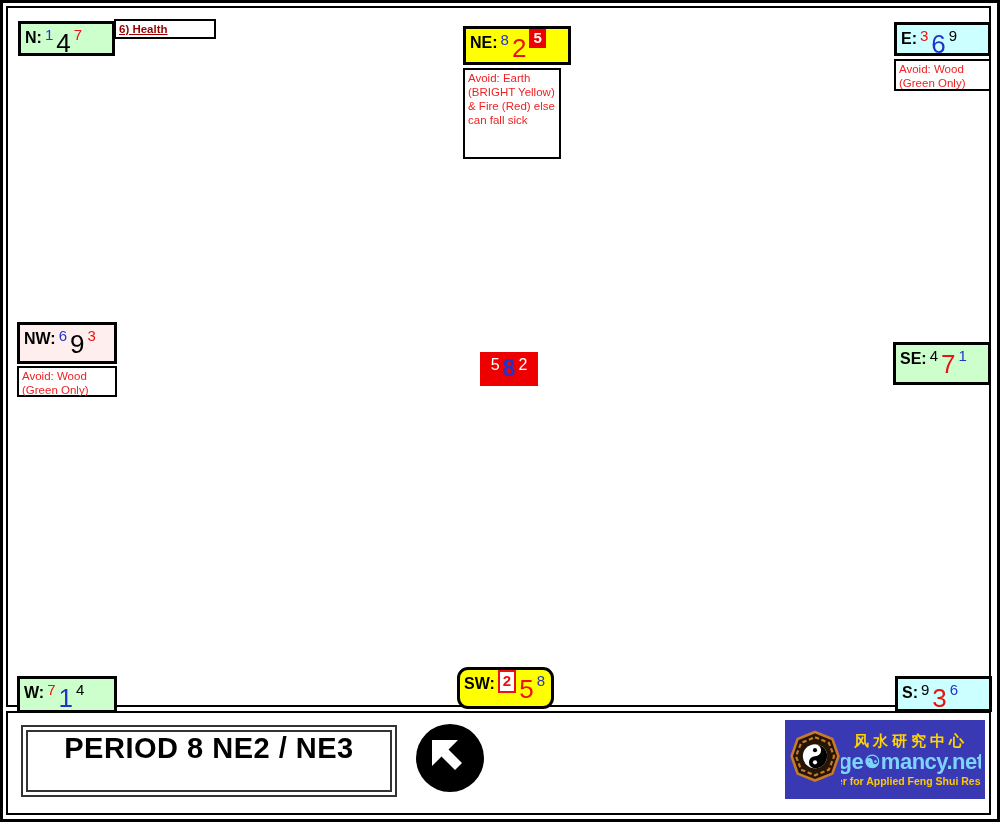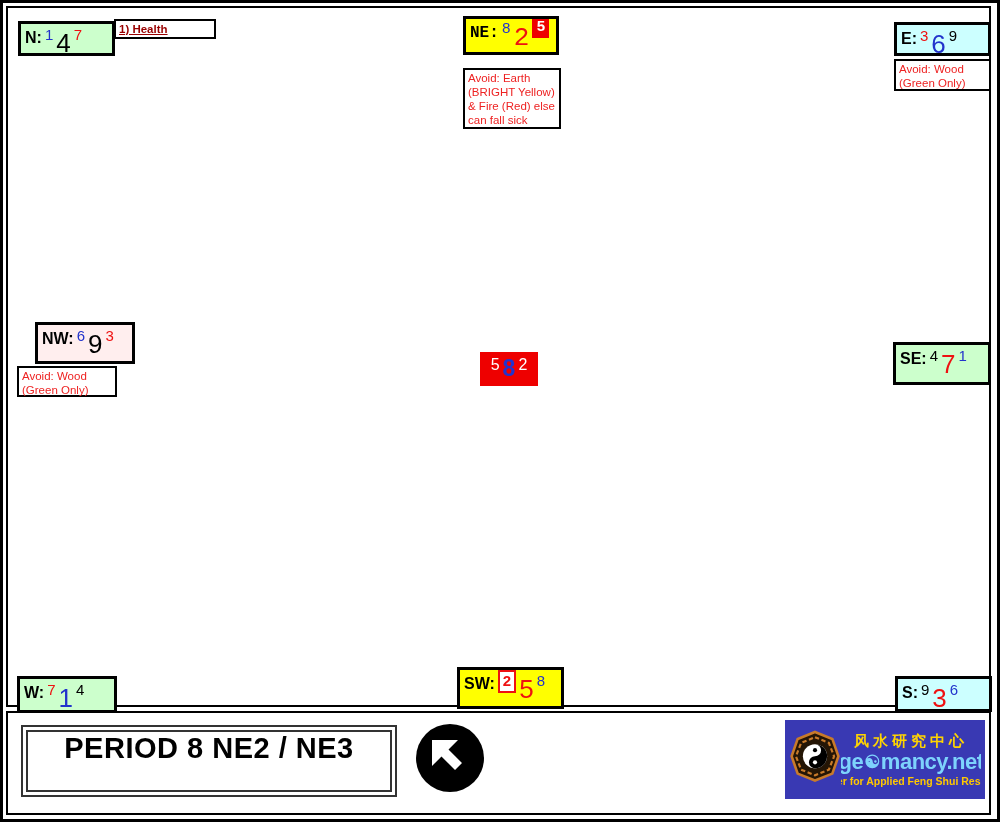--- a/index.html
+++ b/index.html
@@ -29,37 +29,37 @@
   .bg-cyan{background:#ccffff;}
   .bg-pink{background:#ffeeee;}
   .bg-red{background:#ee0000;border:none;}
   [data-color="blue"]{color:#2233cc;}
   [data-color="red"]{color:#ee1111;}
   [data-color="black"]{color:#000;}
   [data-color="white"]{color:#fff;}
   [data-color="white-on-red"]{color:#fff;background:#ee0000;padding:0 4px;font-weight:700;margin-top:-1px;}
   [data-color="red-on-white"]{color:#ee1111;background:#fff;border:2px solid #ee1111;padding:0 3px;font-weight:700;margin-top:-1px;}
   .pos-n{left:10px;top:13px;width:97px;height:35px;}
-  .pos-ne{left:455px;top:8px;width:96px;height:39px;font-family:Liberation Mono, monospace;}
+  .pos-ne{left:455px;top:18px;width:108px;height:39px;}
   .pos-e{left:886px;top:14px;width:97px;height:34px;}
-  .pos-nw{left:9px;top:314px;width:100px;height:42px;margin-left:18px;}
+  .pos-nw{left:9px;top:314px;width:100px;height:42px;}
   .pos-se{left:885px;top:334px;width:98px;height:43px;}
   .pos-w{left:9px;top:668px;width:100px;height:37px;}
-  .pos-sw{left:449px;top:659px;width:107px;height:42px;}
+  .pos-sw{left:449px;top:659px;width:97px;height:42px;border-radius:11px;}
   .pos-s{left:887px;top:668px;width:97px;height:36px;}
   .pos-center{left:472px;top:344px;width:58px;height:34px;justify-content:center;padding-top:2px;}
   .pos-center .sup{color:#fff;font-size:16px;margin-top:1px;}
   .pos-center .main{font-size:23px;margin-top:3px;font-weight:700;}
   
   .note{
     position:absolute;box-sizing:border-box;border:2px solid #000;background:#fff;
     color:#ee2222;font-size:11.5px;line-height:1.22;padding:1px 3px;
   }
   .pos-health{left:106px;top:11px;width:102px;height:20px;color:#990000;font-weight:700;text-decoration:underline;font-size:11.5px;}
-  .pos-ne-avoid{left:455px;top:60px;width:98px;height:61px;}
+  .pos-ne-avoid{left:455px;top:60px;width:98px;height:91px;}
   .pos-e-avoid{left:886px;top:51px;width:97px;height:32px;}
   .pos-nw-avoid{left:9px;top:358px;width:100px;height:31px;}
   
   .period-outer{
     position:absolute;left:13px;top:12px;width:376px;height:72px;
     box-sizing:border-box;border:2px solid #333;padding:3px;background:#fff;
   }
   .period-inner{
     box-sizing:border-box;border:2px solid #333;width:100%;height:100%;
     display:flex;align-items:flex-start;justify-content:center;
@@ -83,21 +83,21 @@
 <div class="page">
 
   <div class="chart-area">
 
     <div class="sector bg-green pos-n">
       <span class="dir">N:</span>
       <span class="sup" data-color="blue">1</span>
       <span class="main" data-color="black">4</span>
       <span class="sup" data-color="red">7</span>
     </div>
-    <div class="note pos-health">1) Health</div>
+    <div class="note pos-health">6) Health</div>
 
     <div class="sector bg-yellow pos-ne">
       <span class="dir">NE:</span>
       <span class="sup" data-color="blue">8</span>
       <span class="main" data-color="red">2</span>
       <span class="sup" data-color="white-on-red">5</span>
     </div>
     <div class="note pos-ne-avoid">Avoid: Earth (BRIGHT Yellow) &amp; Fire (Red) else can fall sick</div>
 
     <div class="sector bg-cyan pos-e">

